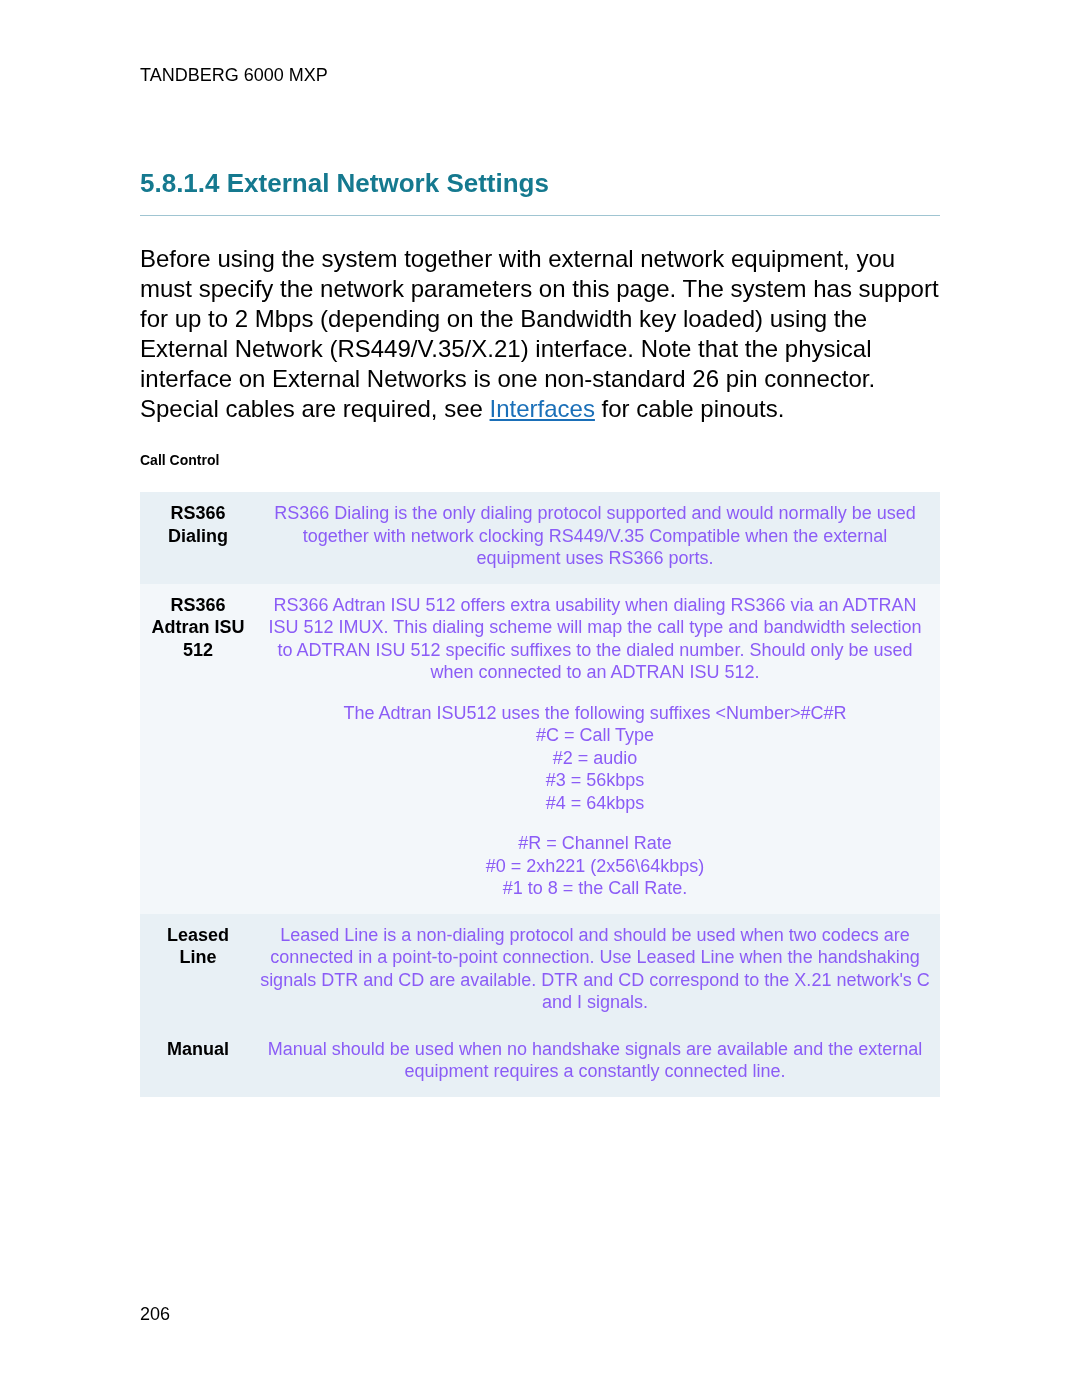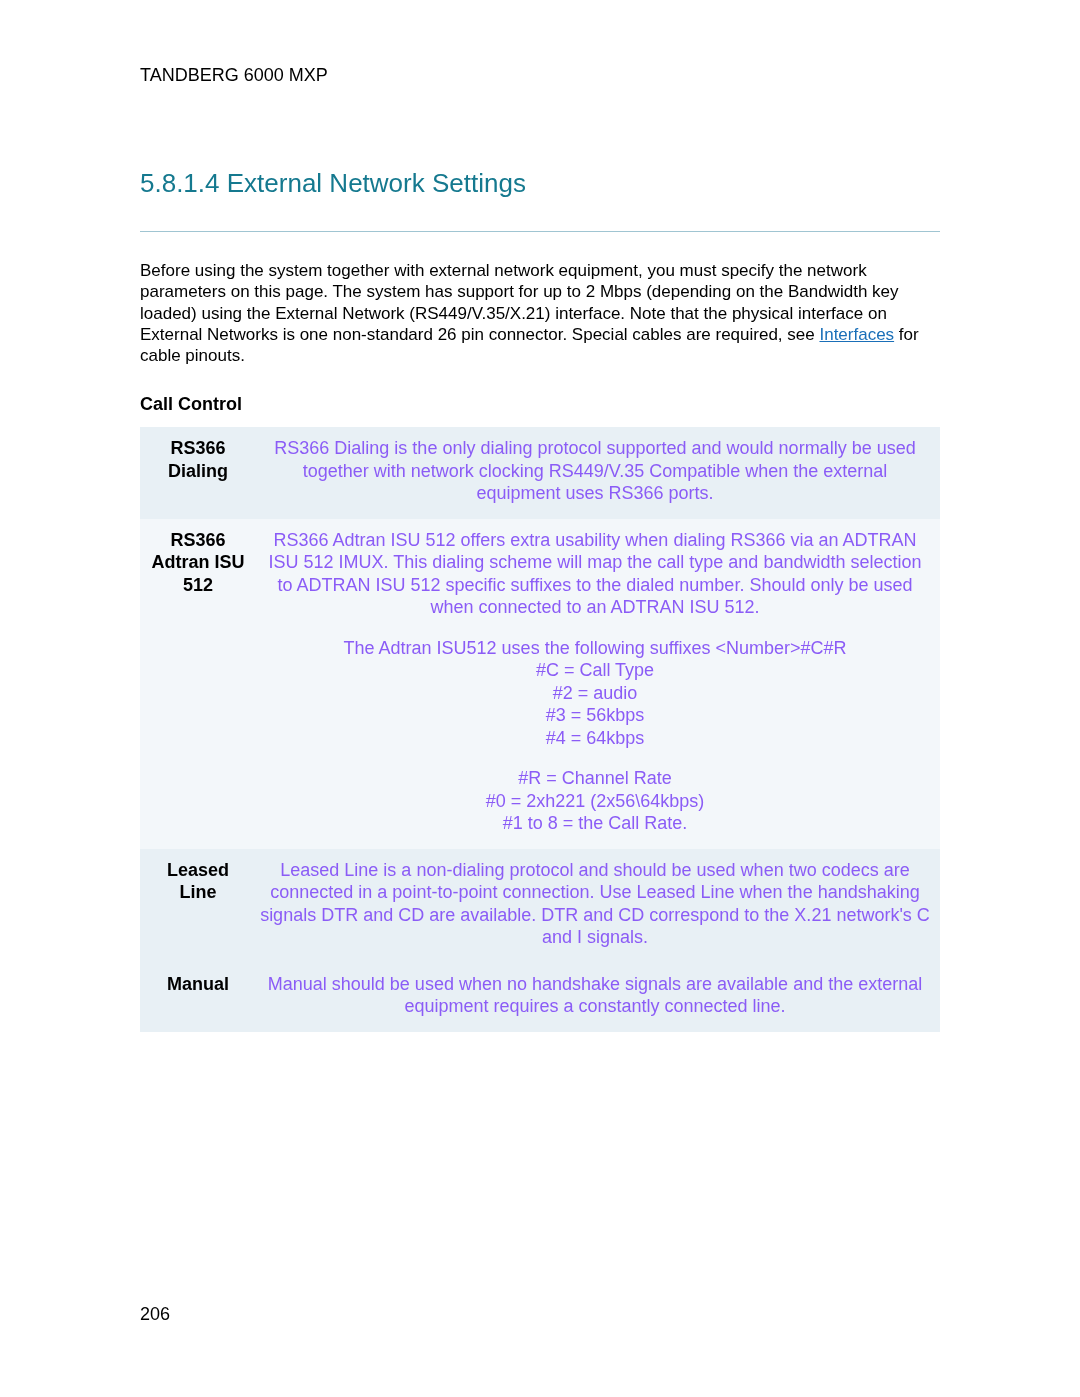--- a/index.html
+++ b/index.html
@@ -14,43 +14,43 @@
     .page {
       padding: 65px 140px 0 140px;
     }
     .header-label {
       font-size: 18px;
       color: #000;
       margin-bottom: 82px;
     }
     .section-title {
       font-size: 26px;
-      font-weight: normal;
+      font-weight: bold;
       color: #15798f;
-      margin-bottom: 32px;
+      margin-bottom: 16px;
     }
     .divider {
       border: none;
       border-top: 1px solid #a0c5d2;
       margin-bottom: 28px;
     }
     .intro-paragraph {
-      font-size: 17px;
+      font-size: 24px;
       line-height: 1.25;
       color: #000;
       margin-bottom: 28px;
     }
     .intro-paragraph a {
       color: #1a6fb8;
       text-decoration: underline;
     }
     .subsection-title {
-      font-size: 18px;
+      font-size: 14px;
       font-weight: bold;
-      margin-bottom: 12px;
+      margin-bottom: 24px;
       color: #000;
     }
     .definition-table {
       width: 100%;
       border-collapse: collapse;
       font-size: 18px;
       text-align: center;
     }
     .definition-table tr.stripe-a { background: #e8f0f5; }
     .definition-table tr.stripe-b { background: #f3f7fa; }

